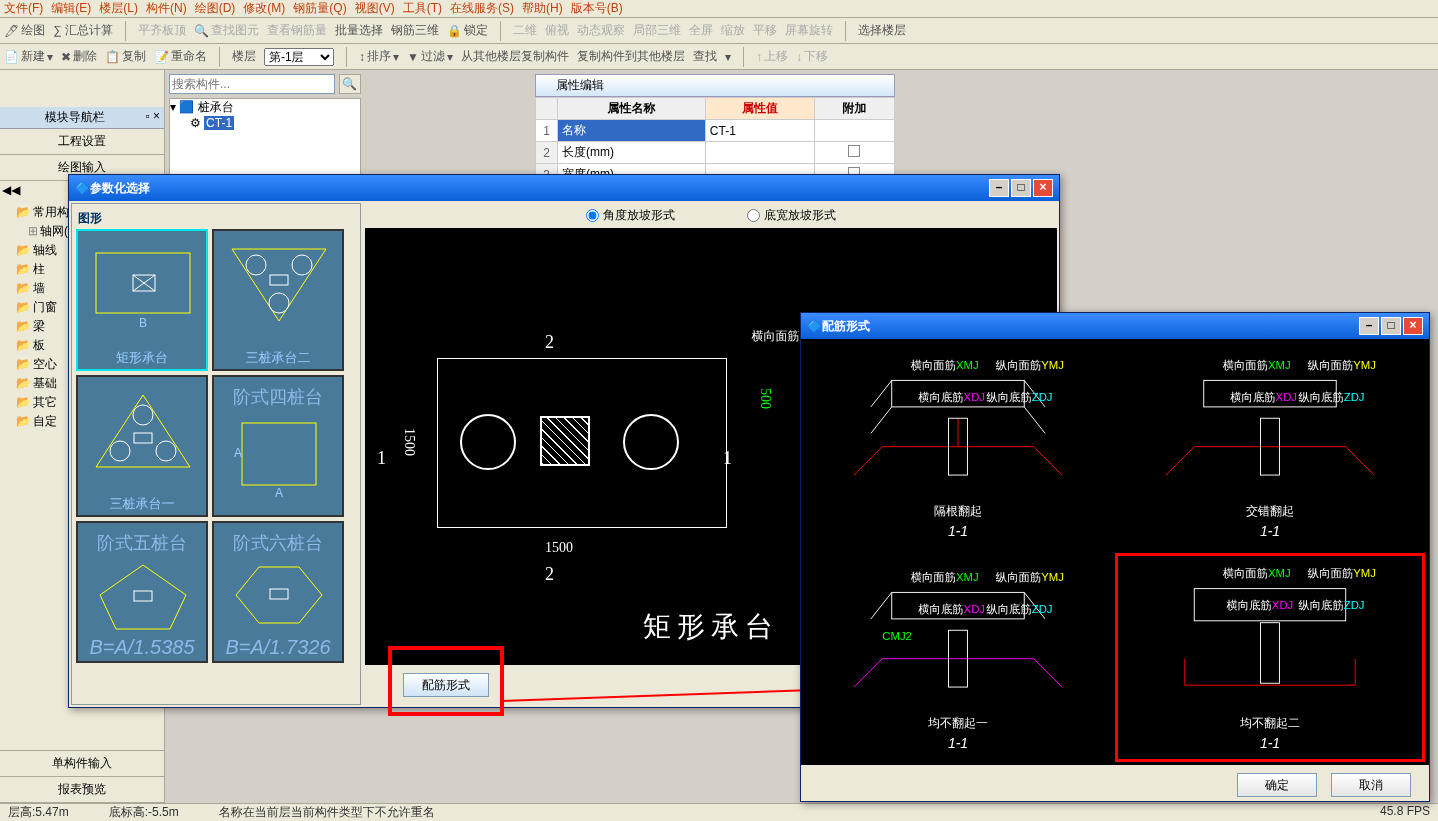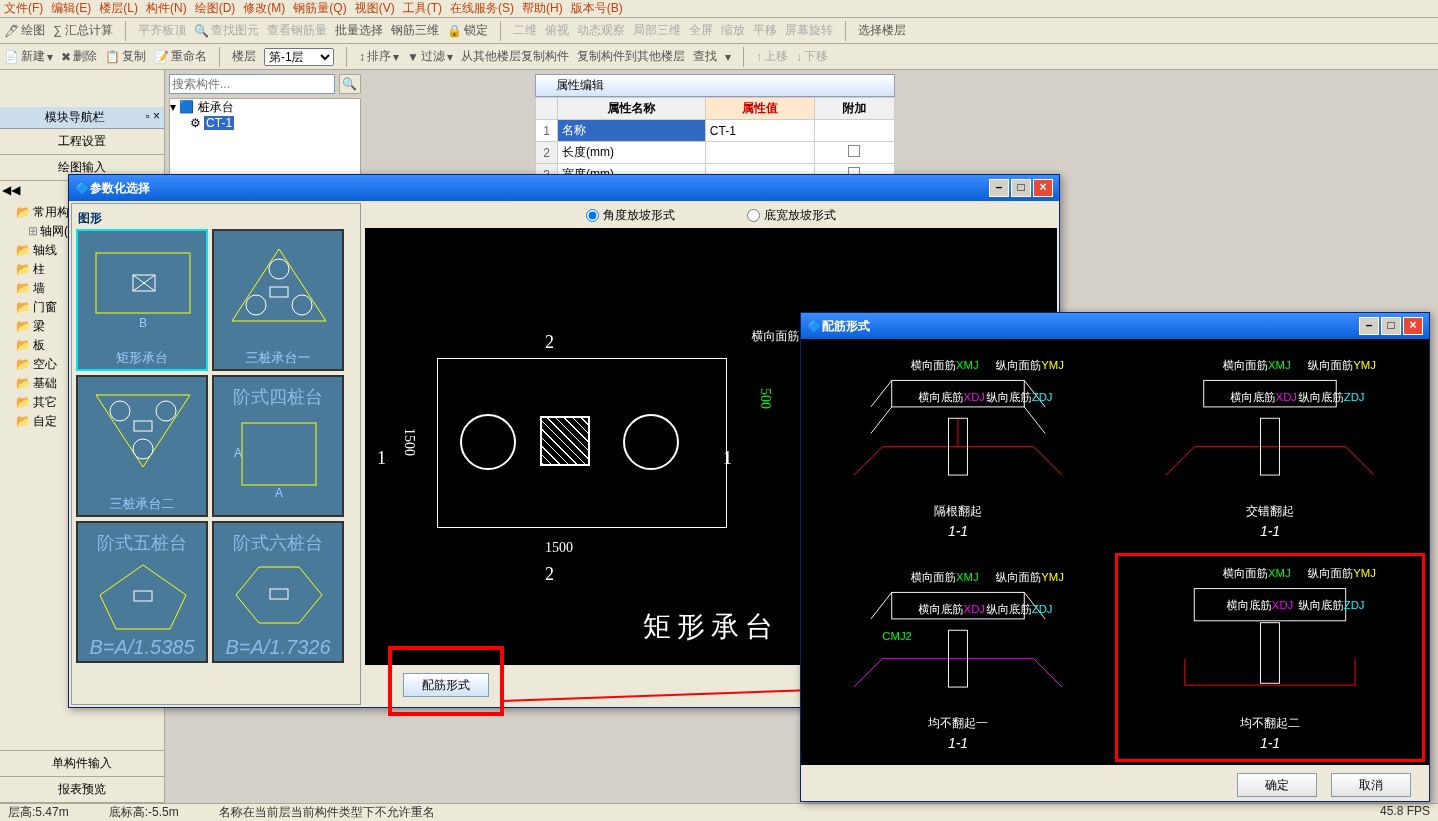--- a/index.html
+++ b/index.html
@@ -237,37 +237,37 @@
               <rect x="18" y="22" width="94" height="60" fill="none" stroke="#ff0"></rect>
               <rect x="55" y="44" width="22" height="16" fill="none" stroke="#fff"></rect>
               <line x1="55" y1="44" x2="77" y2="60" stroke="#fff"></line>
               <line x1="55" y1="60" x2="77" y2="44" stroke="#fff"></line>
               <text x="65" y="96" fill="#9cf" font-size="10" text-anchor="middle">B</text>
             </svg>
           <div class="label">矩形承台</div>
         </div>
         <div class="shape-card">
           <svg width="130" height="110" viewBox="0 0 130 110">
+              <polygon points="65,90 112,18 18,18" fill="none" stroke="#ff0"></polygon>
+              <circle cx="65" cy="72" r="10" fill="none" stroke="#fff"></circle>
+              <circle cx="42" cy="34" r="10" fill="none" stroke="#fff"></circle>
+              <circle cx="88" cy="34" r="10" fill="none" stroke="#fff"></circle>
+              <rect x="56" y="44" width="18" height="10" fill="none" stroke="#fff"></rect>
+            </svg>
+          <div class="label">三桩承台二</div>
+        </div>
+        <div class="shape-card">
+          <svg width="130" height="110" viewBox="0 0 130 110">
               <polygon points="65,18 112,90 18,90" fill="none" stroke="#ff0"></polygon>
               <circle cx="65" cy="38" r="10" fill="none" stroke="#fff"></circle>
               <circle cx="42" cy="74" r="10" fill="none" stroke="#fff"></circle>
               <circle cx="88" cy="74" r="10" fill="none" stroke="#fff"></circle>
               <rect x="56" y="56" width="18" height="10" fill="none" stroke="#fff"></rect>
             </svg>
           <div class="label">三桩承台一</div>
-        </div>
-        <div class="shape-card">
-          <svg width="130" height="110" viewBox="0 0 130 110">
-              <polygon points="65,90 112,18 18,18" fill="none" stroke="#ff0"></polygon>
-              <circle cx="65" cy="72" r="10" fill="none" stroke="#fff"></circle>
-              <circle cx="42" cy="34" r="10" fill="none" stroke="#fff"></circle>
-              <circle cx="88" cy="34" r="10" fill="none" stroke="#fff"></circle>
-              <rect x="56" y="44" width="18" height="10" fill="none" stroke="#fff"></rect>
-            </svg>
-          <div class="label">三桩承台二</div>
         </div>
         <div class="shape-card larger">
           <div style="font-size:18px;padding-top:8px;color:#8db8e8">阶式四桩台</div>
           <svg width="130" height="90" viewBox="0 0 130 90">
               <rect x="28" y="14" width="74" height="62" fill="none" stroke="#ff0"></rect>
               <text x="65" y="88" fill="#9cf" font-size="10" text-anchor="middle">A</text>
               <text x="20" y="48" fill="#9cf" font-size="10">A</text>
             </svg>
         </div>
         <div class="shape-card larger">

